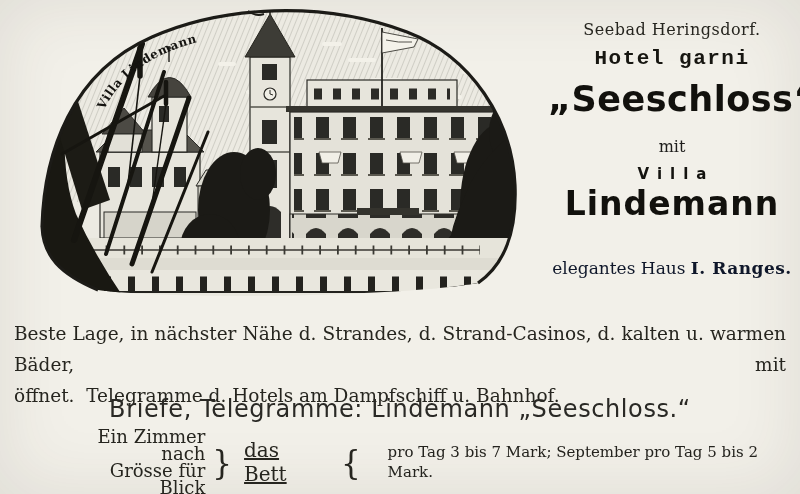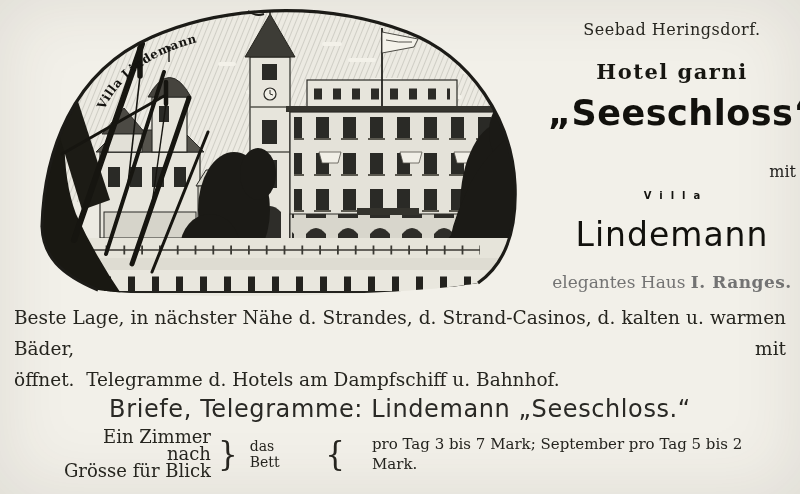--- a/index.html
+++ b/index.html
@@ -14,49 +14,49 @@
     background:#f2f0e9;
     box-shadow: inset 0 0 70px rgba(55,50,35,.10);
     color:#1e1d1b;
   }
 
   
   .illustration { position:absolute; left:12px; top:2px; width:522px; height:296px; }
 
   .masthead { position:absolute; left:548px; top:0; width:248px; text-align:center; }
   .m-location { margin-top:20px; font-size:16px; letter-spacing:.5px; color:#26251f; }
-  .m-subtitle { margin-top:20px; font-size:21px; font-weight:bold; letter-spacing:1.5px; color:#171611; }
+  .m-subtitle { margin-top:8px; font-size:21px; font-weight:bold; letter-spacing:1.5px; color:#171611;font-family:Liberation Mono, monospace; }
   .m-title    { margin-top:9px;  font-family:"DejaVu Sans", sans-serif; font-weight:bold;
                 font-size:35px; letter-spacing:.5px; color:#12110d; white-space:nowrap; }
-  .m-mit      { margin-top:29px; font-size:16px;text-align:right; }
+  .m-mit      { margin-top:18px; font-size:16px; }
   .m-villa    { margin-top:9px; font-family:"DejaVu Sans", sans-serif; font-weight:bold;
-                font-size:10px; letter-spacing:8px; text-indent:8px; color:#14130f; }
-  .m-lindemann{ margin-top:14px; font-family:"DejaVu Sans", sans-serif; font-weight:normal;
+                font-size:15px; letter-spacing:8px; text-indent:8px; color:#14130f; }
+  .m-lindemann{ margin-top:1px; font-family:"DejaVu Sans", sans-serif; font-weight:bold;
                 font-size:33px; letter-spacing:1px; color:#12110d; }
-  .m-tagline  { margin-top:18px; font-size:17px; color:#737373; }
+  .m-tagline  { margin-top:35px; font-size:17px; color:#0f172a; }
   .m-tagline b{ letter-spacing:.5px; }
 
   
   .bodytext { position:absolute; top:302px; left:14px; right:14px;
               font-size:18.5px; line-height:31px; color:#26251f; }
-  .just { text-align:justify; text-align-last:justify; }
+  .just { text-align:justify; text-align-last:justify;margin-top:16px; }
   .l3   { white-space:pre-wrap; }
 
   .telegram { position:absolute; top:395px; left:0; right:0; text-align:center;
               font-family:"DejaVu Sans", sans-serif; font-size:24px;
               letter-spacing:.6px; color:#2a2925; }
 
   
   .tariff { position:absolute; top:428px; left:40px; right:16px;
             display:flex; align-items:center; }
   .t-left { width:152px; margin-left:22px; text-align:right;
             font-size:18px; line-height:17px; color:#26251f; }
   .brace  { font-size:31px; line-height:31px; margin:0 7px; color:#26251f;
             transform:scaleY(1.08); }
-  .t-unit { font-size:14px; margin:0 5px; word-spacing:6px; color:#26251f; }
+  .t-unit { font-size:20px; margin:0 5px; word-spacing:6px; color:#26251f;text-decoration:underline; }
   .t-right{ margin-left:20px; font-size:15px; line-height:20px; color:#24231e; }
 </style>
 </head>
 <body>
 
 <div class="page">
 
   <svg class="illustration" viewBox="0 0 522 296" role="img">
     <defs>
       <clipPath id="vign">

